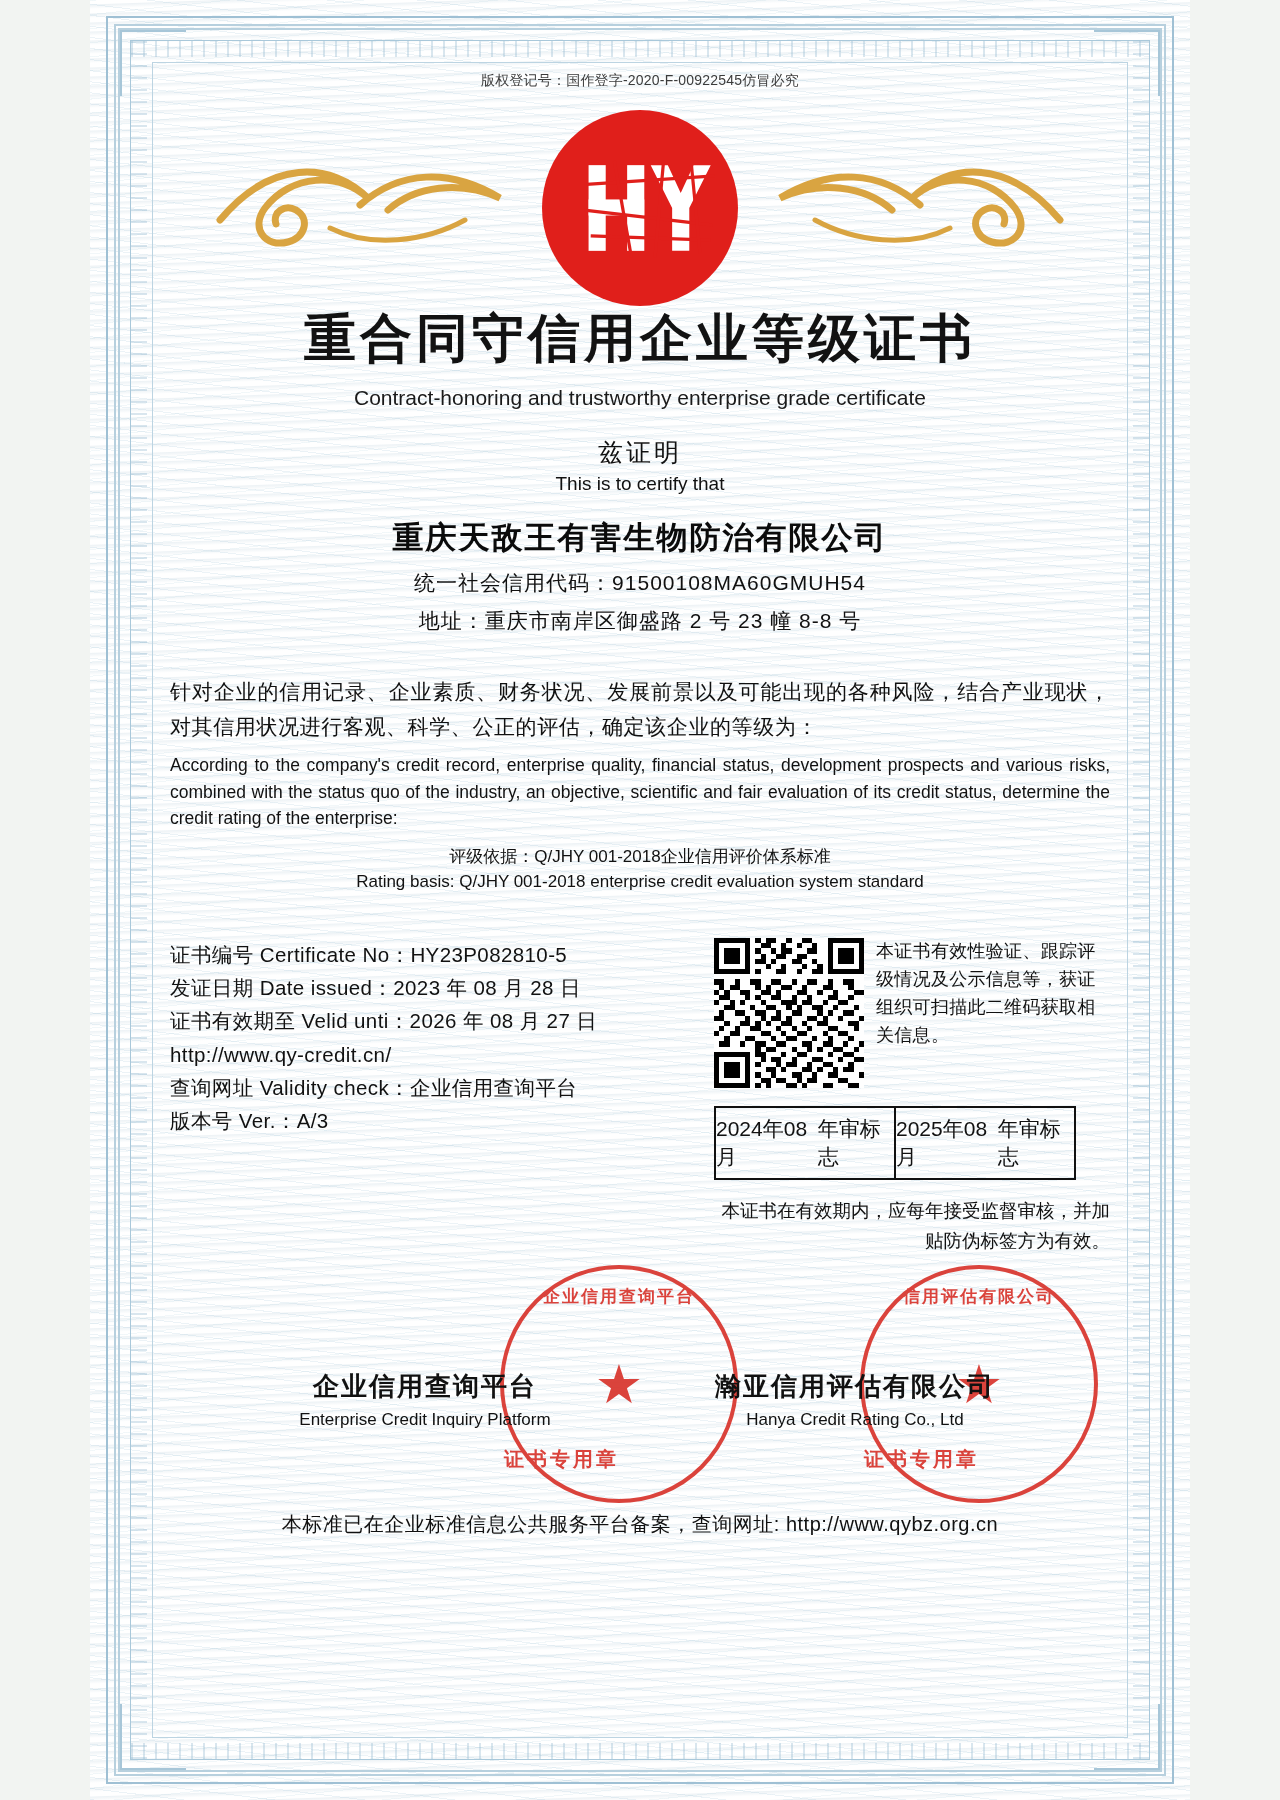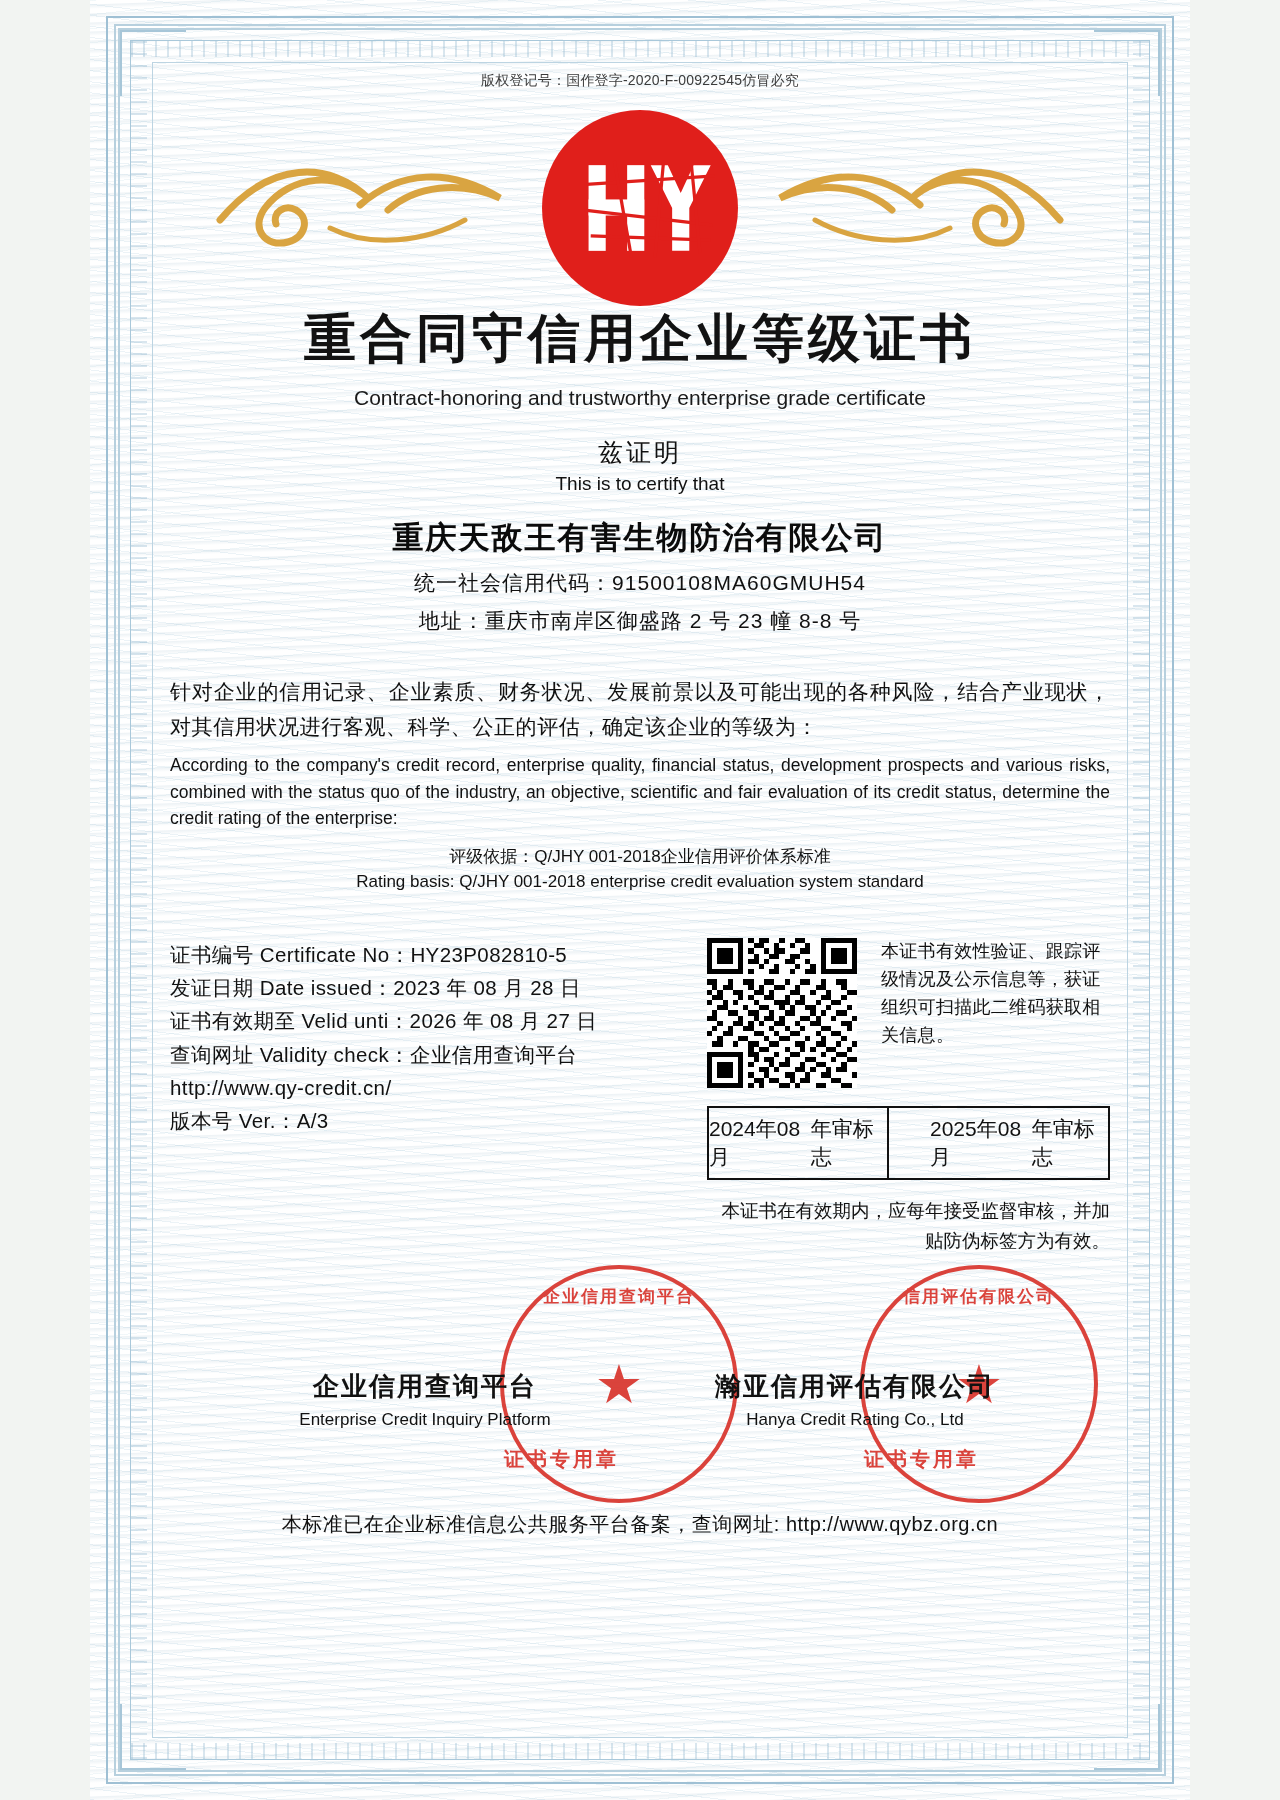--- a/index.html
+++ b/index.html
@@ -141,39 +141,39 @@
   .lower{
     display:flex;
     margin-top:46px;
     gap:24px;
   }
   .lower .left-col{width:520px;}
   .lower .right-col{flex:1;}
 
   .kv{font-size:20.5px;color:#111;line-height:1.62;letter-spacing:.4px;}
 
-  .qr-row{display:flex;gap:24px;align-items:flex-start;}
+  .qr-row{display:flex;gap:12px;align-items:flex-start;}
   .qr{
     width:150px;height:150px;flex:none;
     background:#fff;
     padding:0;
   }
   .qr svg{display:block;}
   .qr-note{
     font-size:18px;color:#111;line-height:1.55;letter-spacing:.3px;
   }
   .stamp-boxes{
     display:flex;gap:0;margin-top:18px;
   }
   .stamp-box{
     width:178px;height:70px;border:2px solid #111;
     display:flex;flex-direction:row;align-items:center;justify-content:center;
     font-size:21px;color:#111;line-height:1.35;
   }
-  .stamp-box + .stamp-box{border-left:none;padding-left:41px;}
+  .stamp-box + .stamp-box{border-left:none;}
   .annual-note{
     margin-top:16px;font-size:18.5px;color:#111;line-height:1.6;text-align:right;
   }
 
   .seals{
     position:relative;
     height:240px;
     margin-top:10px;
   }
   .seal{
@@ -285,22 +285,22 @@
     </div>
 
     <div class="basis-cn">评级依据：Q/JHY 001-2018企业信用评价体系标准</div>
     <div class="basis-en">Rating basis: Q/JHY 001-2018 enterprise credit evaluation system standard</div>
 
     <div class="lower">
       <div class="left-col">
         <div class="kv">证书编号 Certificate No：HY23P082810-5</div>
         <div class="kv">发证日期 Date issued：2023 年 08 月 28 日</div>
         <div class="kv">证书有效期至 Velid unti：2026 年 08 月 27 日</div>
+        <div class="kv">http://www.qy-credit.cn/</div>
         <div class="kv">查询网址 Validity check：企业信用查询平台</div>
-        <div class="kv">http://www.qy-credit.cn/</div>
         <div class="kv">版本号 Ver.：A/3</div>
       </div>
 
       <div class="right-col">
         <div class="qr-row">
           <div class="qr">
             <svg viewBox="0 0 29 29" width="150" height="150" shape-rendering="crispEdges">
               <rect width="29" height="29" fill="#fff"></rect>
               <g fill="#000">
                 <rect x="0" y="0" width="7" height="1"></rect>

